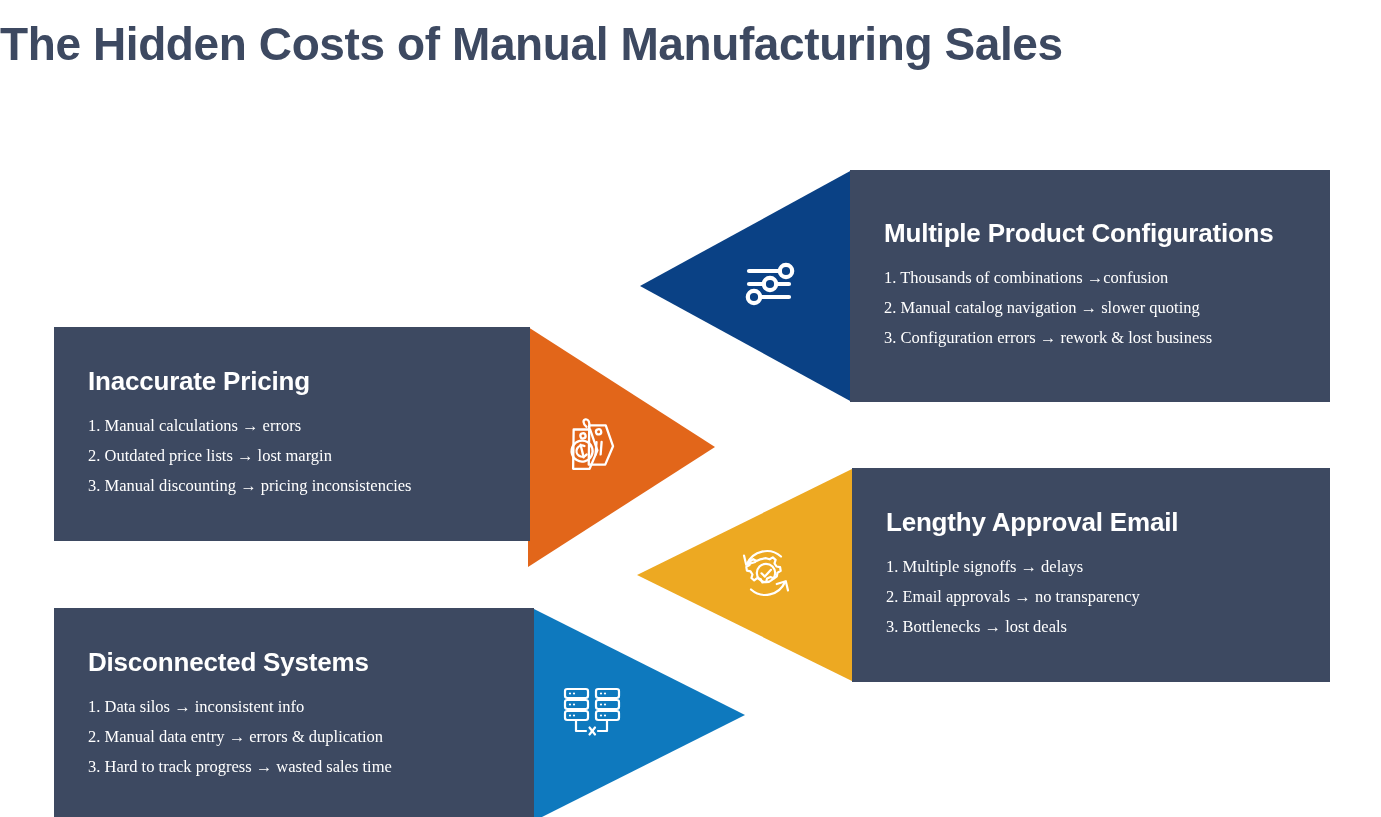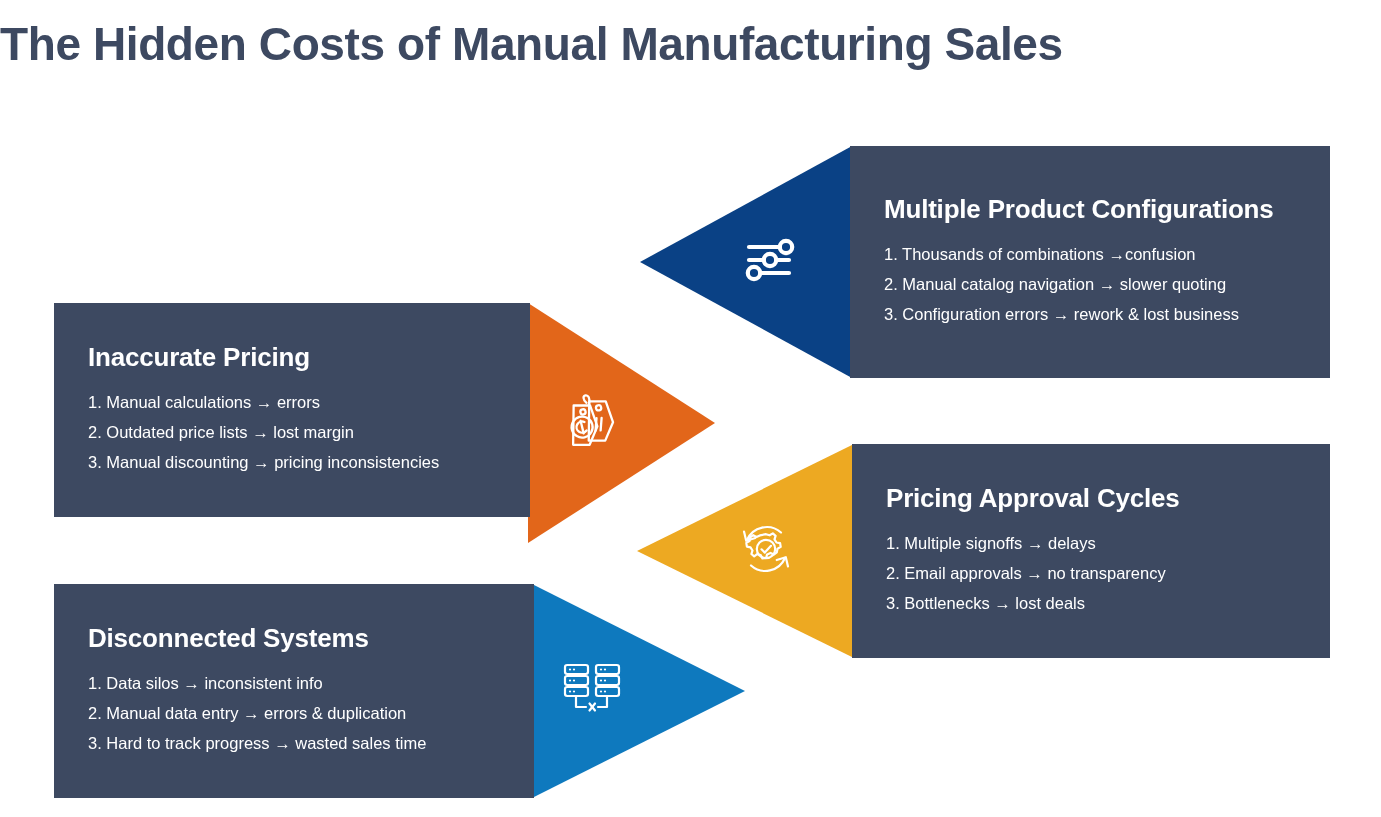--- a/index.html
+++ b/index.html
@@ -26,20 +26,21 @@
     font-weight: bold;
     color: #3d4961;
     letter-spacing: -0.4px;
     line-height: 1.15;
     white-space: nowrap;
   }
 
   
   .block {
     position: absolute;
+    margin-top: 24px;
   }
   .panel {
     position: absolute;
     background: #3d4961;
     box-sizing: border-box;
   }
   .panel-inner {
     position: absolute;
     left: 0;
     right: 0;
@@ -54,20 +55,21 @@
     font-weight: bold;
     letter-spacing: -0.2px;
     margin: 0 0 14px 0;
     line-height: 1.2;
     white-space: nowrap;
   }
   .blk-list {
     list-style: none;
     margin: 0;
     padding: 0;
+    font-family: Liberation Serif, serif;
   }
   .blk-list li {
     color: #ffffff;
     font-size: 16.5px;
     line-height: 1.82;
     white-space: nowrap;
     font-weight: 400;
   }
 
   
@@ -202,21 +204,21 @@
       <path d="M51 41 A21.5 21.5 0 0 1 17 48.5"></path>
       <polyline points="54,49.5 51.8,40.2 42.7,43"></polyline>
       <path d="M32 17.2 l3.6 1.1 3.2 -1.9 2.8 2.4 -1.1 3.5 2 3.2 3.6 .7 .6 3.7 -3.2 1.8 -.7 3.7 -3 2.2 -3.3 -1.7 -3.4 1.5 -1 3.6 -3.7 .4 -1.7 -3.3 -3.6 -.9 -2.9 2.2 -2.8 -2.4 1.1 -3.5 -2 -3.2 -3.6 -.7 -.6 -3.7 3.2 -1.8 .7 -3.7 3 -2.2 3.3 1.7 3.4 -1.5 z"></path>
       <circle cx="32" cy="32" r="9.2"></circle>
       <polyline points="27.5,32.3 30.8,35.6 37,28.8"></polyline>
     </svg>
   </div>
 
   <div class="panel">
     <div class="panel-inner">
-      <div class="blk-title">Pricing Approval Cycles</div>
+      <div class="blk-title">Lengthy Approval Email</div>
       <ul class="blk-list">
         <li>1. Multiple signoffs → delays</li>
         <li>2. Email approvals → no transparency</li>
         <li>3. Bottlenecks → lost deals</li>
       </ul>
     </div>
   </div>
 </div>
 
 <div class="block" id="block-systems">

